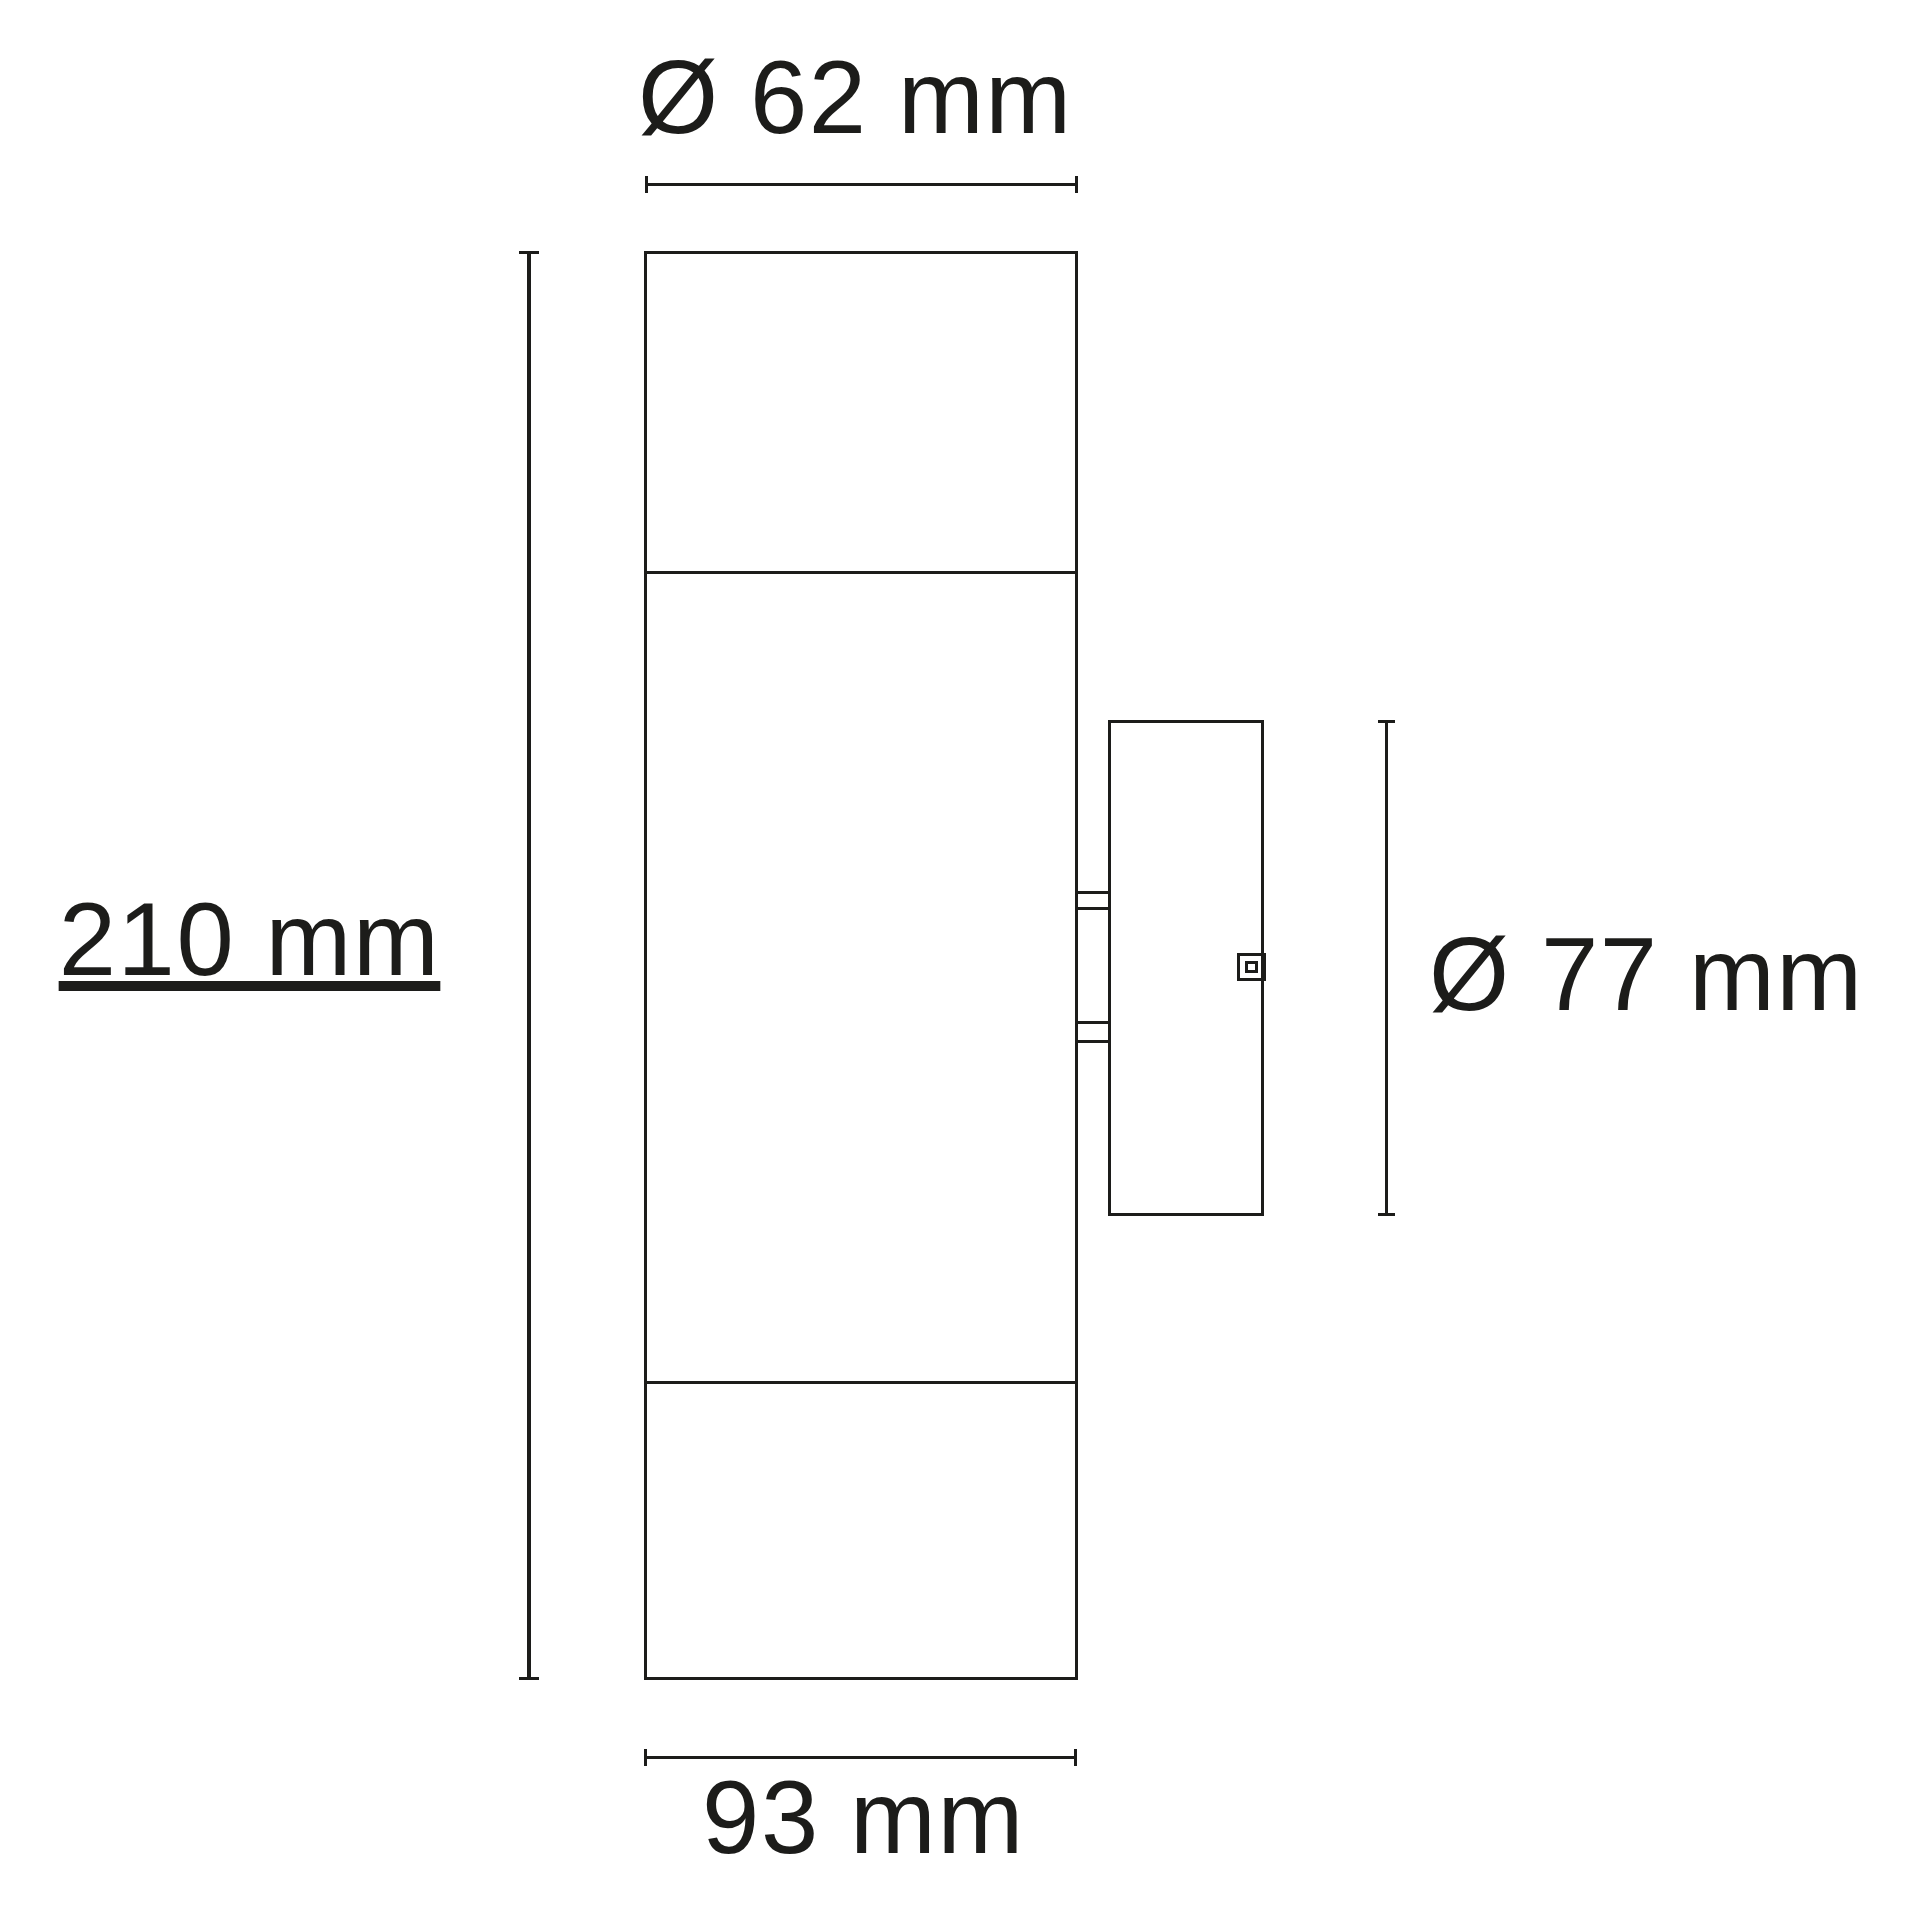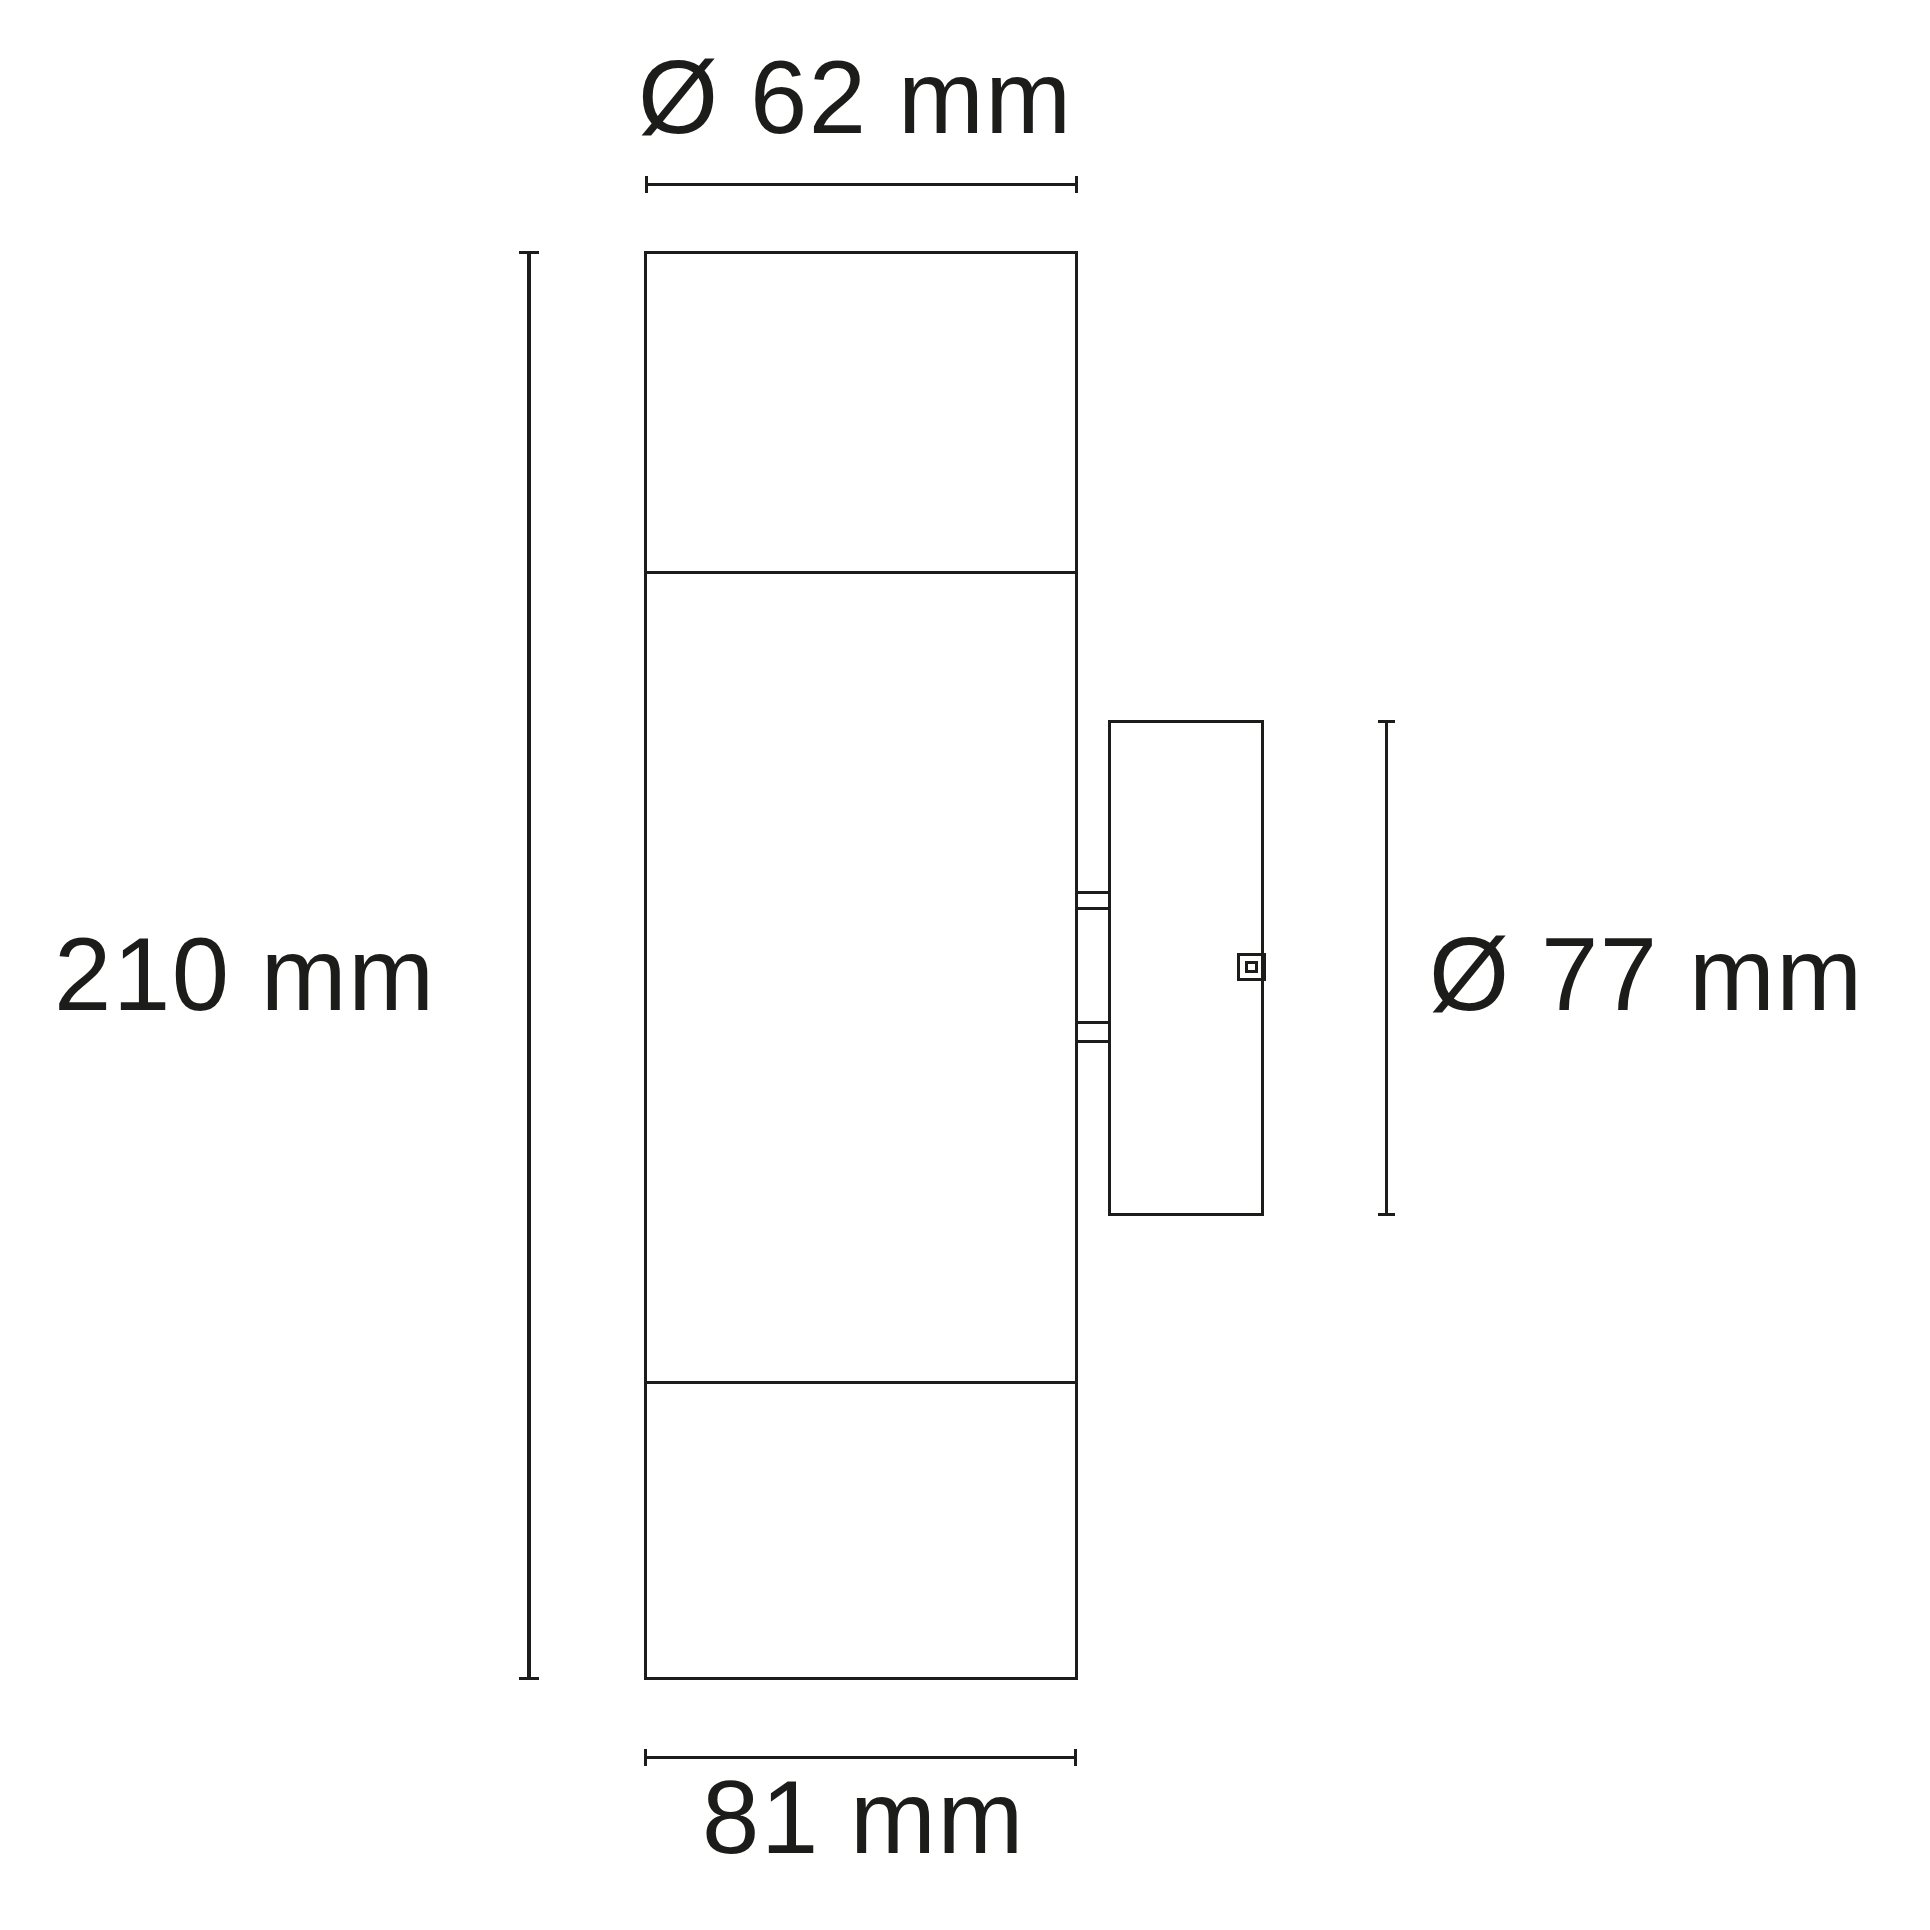--- a/index.html
+++ b/index.html
@@ -81,21 +81,21 @@
   }
 
   
   .dim-top    { left: 645px;  top: 176px;  width: 433px; height: 17px; }
   .dim-left   { left: 519px;  top: 251px;  width: 20px;  height: 1429px; }
   .dim-right  { left: 1378px; top: 720px;  width: 17px;  height: 496px; }
   .dim-bottom { left: 644px;  top: 1749px; width: 433px; height: 17px; }
 
   
   .label-top    { left: 638px;  top: 46px;   width: 433px; text-align: right; }
-  .label-left   { left: 54px;   top: 923px; width: 391px; text-align: left; }
+  .label-left   { left: 54px;   top: 888px; width: 391px; text-align: center; text-decoration: underline; }
   .label-right  { left: 1429px; top: 923px; text-align: right; }
   .label-bottom { left: 648px;  top: 1766px; width: 431px; text-align: center; }
 </style>
 </head>
 <body>
 
 <div class="canvas">
 
   <div class="dim-label label-top">Ø 62 mm</div>
 
@@ -131,16 +131,16 @@
   </div>
 
   <div class="dim-label label-right">Ø 77 mm</div>
 
   <div class="dim-h dim-bottom">
     <div class="tick start"></div>
     <div class="bar"></div>
     <div class="tick end"></div>
   </div>
 
-  <div class="dim-label label-bottom">81 mm</div>
+  <div class="dim-label label-bottom">93 mm</div>
 
 </div>
 
 
 </body></html>

